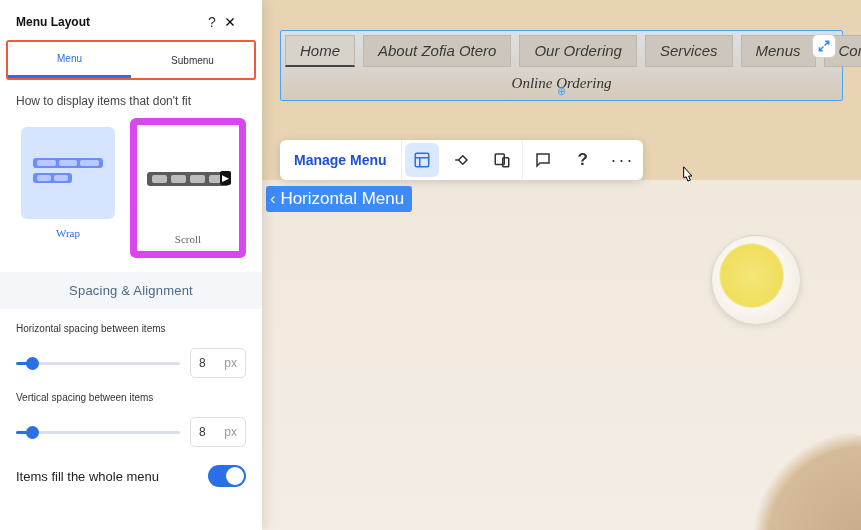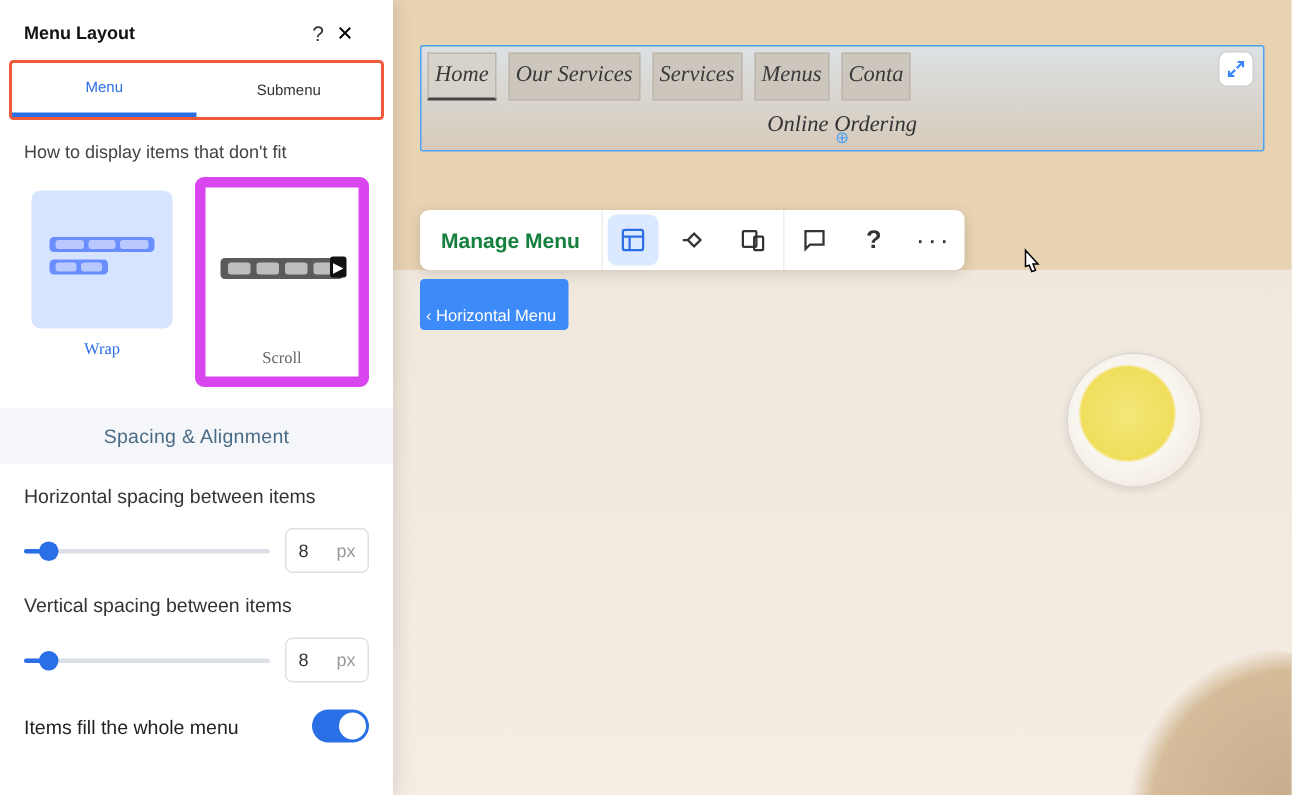--- a/index.html
+++ b/index.html
@@ -20,22 +20,22 @@
     transform: translate(50px,60px);
   }
   .nav-wrap {
     position:absolute; left:18px; top:30px; right:18px;
     border:1px solid #4ea2f5; padding:4px 4px 8px 4px;
     background: linear-gradient(180deg,#dce1e4 0%, #d6caba 100%);
     border-radius:2px;
   }
   .nav-row { display:flex; gap:8px; }
   .nav-item {
-    background:#ccc6bd; border:1px solid #bdb6ab; padding:6px 4px;
-    font-family: Liberation Serif, serif; font-style: italic;
+    background:#ccc6bd; border:1px solid #bdb6ab; padding:6px 14px;
+    font-family: Liberation Sans, sans-serif; font-style: italic;
     color:#3a3a3a; font-size:15px; white-space:nowrap;
   }
   .nav-item.active { background:#d8d3ca; border-bottom:2px solid #444; }
   .nav-online {
     text-align:center; margin-top:8px;
     font-family: Georgia, serif; font-style: italic; color:#333; font-size:15px;
   }
   .expand-badge {
     position:absolute; top:3px; right:6px; width:24px; height:24px;
     background:#fff; border:1px solid #d0d0d0; border-radius:6px;
@@ -46,31 +46,31 @@
     position:absolute; right:60px; top:235px; width:90px; height:90px;
     border-radius:50%; border:1px solid rgba(0,0,0,.1);
     background: radial-gradient(circle at 45% 45%, #f4e77a 0%, #f0de5c 45%, rgba(255,255,255,.6) 48%, rgba(255,255,255,.2) 70%);
     box-shadow: 0 2px 6px rgba(0,0,0,.1);
   }
   .floatbar {
     position:absolute; left:18px; top:140px; background:#fff; border-radius:6px;
     box-shadow:0 2px 10px rgba(0,0,0,.15); display:flex; align-items:center;
     height:40px;
   }
-  .floatbar .label { padding:0 14px; font-size:14px; font-weight:600; color:#15803d;}
+  .floatbar .label { padding:0 14px; font-size:14px; font-weight:600; color:#1d4ed8;}
   .floatbar .sep { width:1px; height:40px; background:#eee;}
   .floatbar .ibtn {
     width:40px; height:40px; display:flex; align-items:center; justify-content:center;
     color:#333; cursor:pointer;
   }
   .floatbar .ibtn.active { background:#dbe9ff; border-radius:6px; margin:3px; width:34px;height:34px; color:#2b6fe6;}
   .cursor-hand { position:absolute; left:415px; top:164px; font-size:18px; color:#000; pointer-events:none;}
   .breadcrumb {
-    position:absolute; left:18px; top:186px; background:#3d8bf8; color:#fff;
-    font-size:11px; padding:19px 8px 3px 4px; border-radius:3px;
+    position:absolute; left:4px; top:186px; background:#3d8bf8; color:#fff;
+    font-size:17px; padding:3px 8px 3px 4px; border-radius:3px;
   }
   .breadcrumb::before{content:"‹ "; opacity:.9;}
 
   
   .panel {
     position:absolute; left:0; top:0; width:262px; height:530px;
     background:#fff; box-shadow: 2px 0 12px rgba(0,0,0,.12);
     display:flex; flex-direction:column;
   }
   .panel-head { display:flex; align-items:center; padding:14px 14px 10px 16px;}
@@ -103,21 +103,21 @@
   .scrollglyph { width:82px; height:14px; background:#5b5b5b; border-radius:3px; display:flex; gap:4px; padding:3px 5px; position:relative;}
   .scrollglyph span{flex:1;background:#bdbdbd;border-radius:2px;}
   .scrollglyph::after{content:"▶"; position:absolute; right:-2px; top:-1px; background:#111; color:#fff; font-size:9px; padding:2px 2px; border-radius:2px;}
   .opt:not(.sel){ border:7px solid #d946ef;}
   .opt:not(.sel) .thumb{ background:#fff;}
   .sect-head {
     background:#f4f6f9; color:#4a6b86; font-size:13px; letter-spacing:.2px;
     padding:11px 0; text-align:center; margin-top:14px;
   }
   .ctrl { padding:14px 16px 0;}
-  .ctrl .lbl { font-size:13px; color:#333; margin-bottom:14px;}
+  .ctrl .lbl { font-size:10px; color:#333; margin-bottom:14px;}
   .ctrl .row { display:flex; align-items:center; gap:10px;}
   .slider { flex:1; position:relative; height:16px;}
   .slider .track{position:absolute; left:0; right:0; top:7px; height:3px; background:#dcdfe6; border-radius:2px;}
   .slider .fill{position:absolute; left:0; width:14px; top:7px; height:3px; background:#2b6fe6; border-radius:2px;}
   .slider .knob{position:absolute; left:10px; top:2px; width:13px; height:13px; background:#2b6fe6; border-radius:50%;}
   .numbox {
     width:56px; height:30px; border:1px solid #dcdfe6; border-radius:5px;
     display:flex; align-items:center; justify-content:space-between; padding:0 8px;
     font-size:12px; color:#333;
   }
@@ -134,21 +134,22 @@
 <div class="canvas">
 
   <div class="nav-wrap">
     <div class="expand-badge">
       <svg width="14" height="14" viewBox="0 0 24 24" fill="none" stroke="currentColor" stroke-width="2.5">
           <path d="M14 4h6v6M10 20H4v-6M20 4l-7 7M4 20l7-7"></path>
         </svg>
     </div>
     <div class="nav-row">
       <div class="nav-item active">Home</div>
-      <div class="nav-item">Our Services</div>
+      <div class="nav-item">About Zofia Otero</div>
+      <div class="nav-item">Our Ordering</div>
       <div class="nav-item">Services</div>
       <div class="nav-item">Menus</div>
       <div class="nav-item">Conta</div>
     </div>
     <div class="plus-indicator">⊕</div>
     <div class="nav-online">Online Ordering</div>
   </div>
 
   <div class="glass"></div>
 

